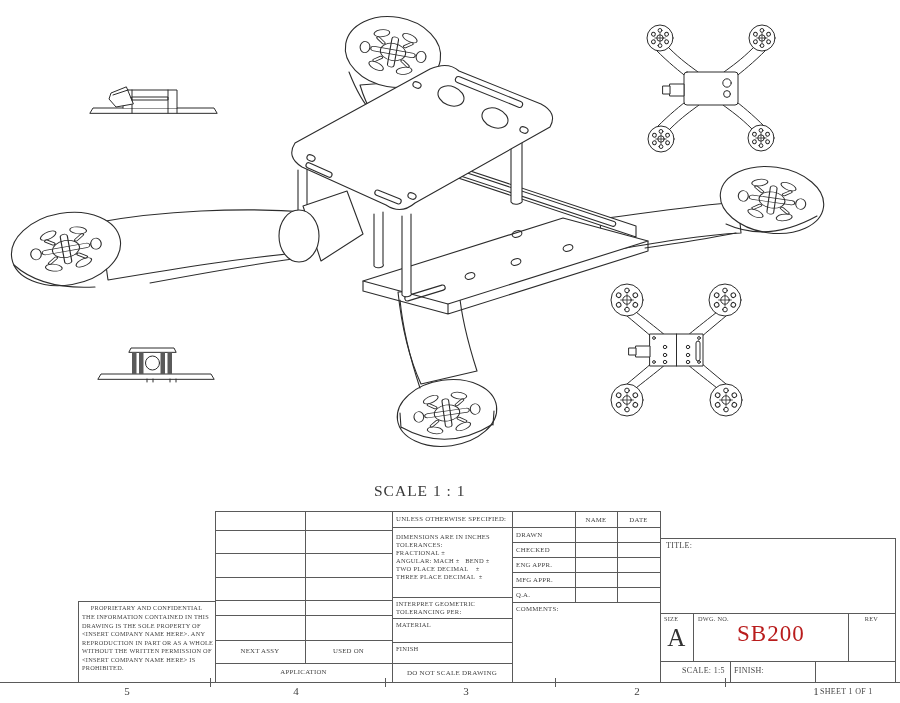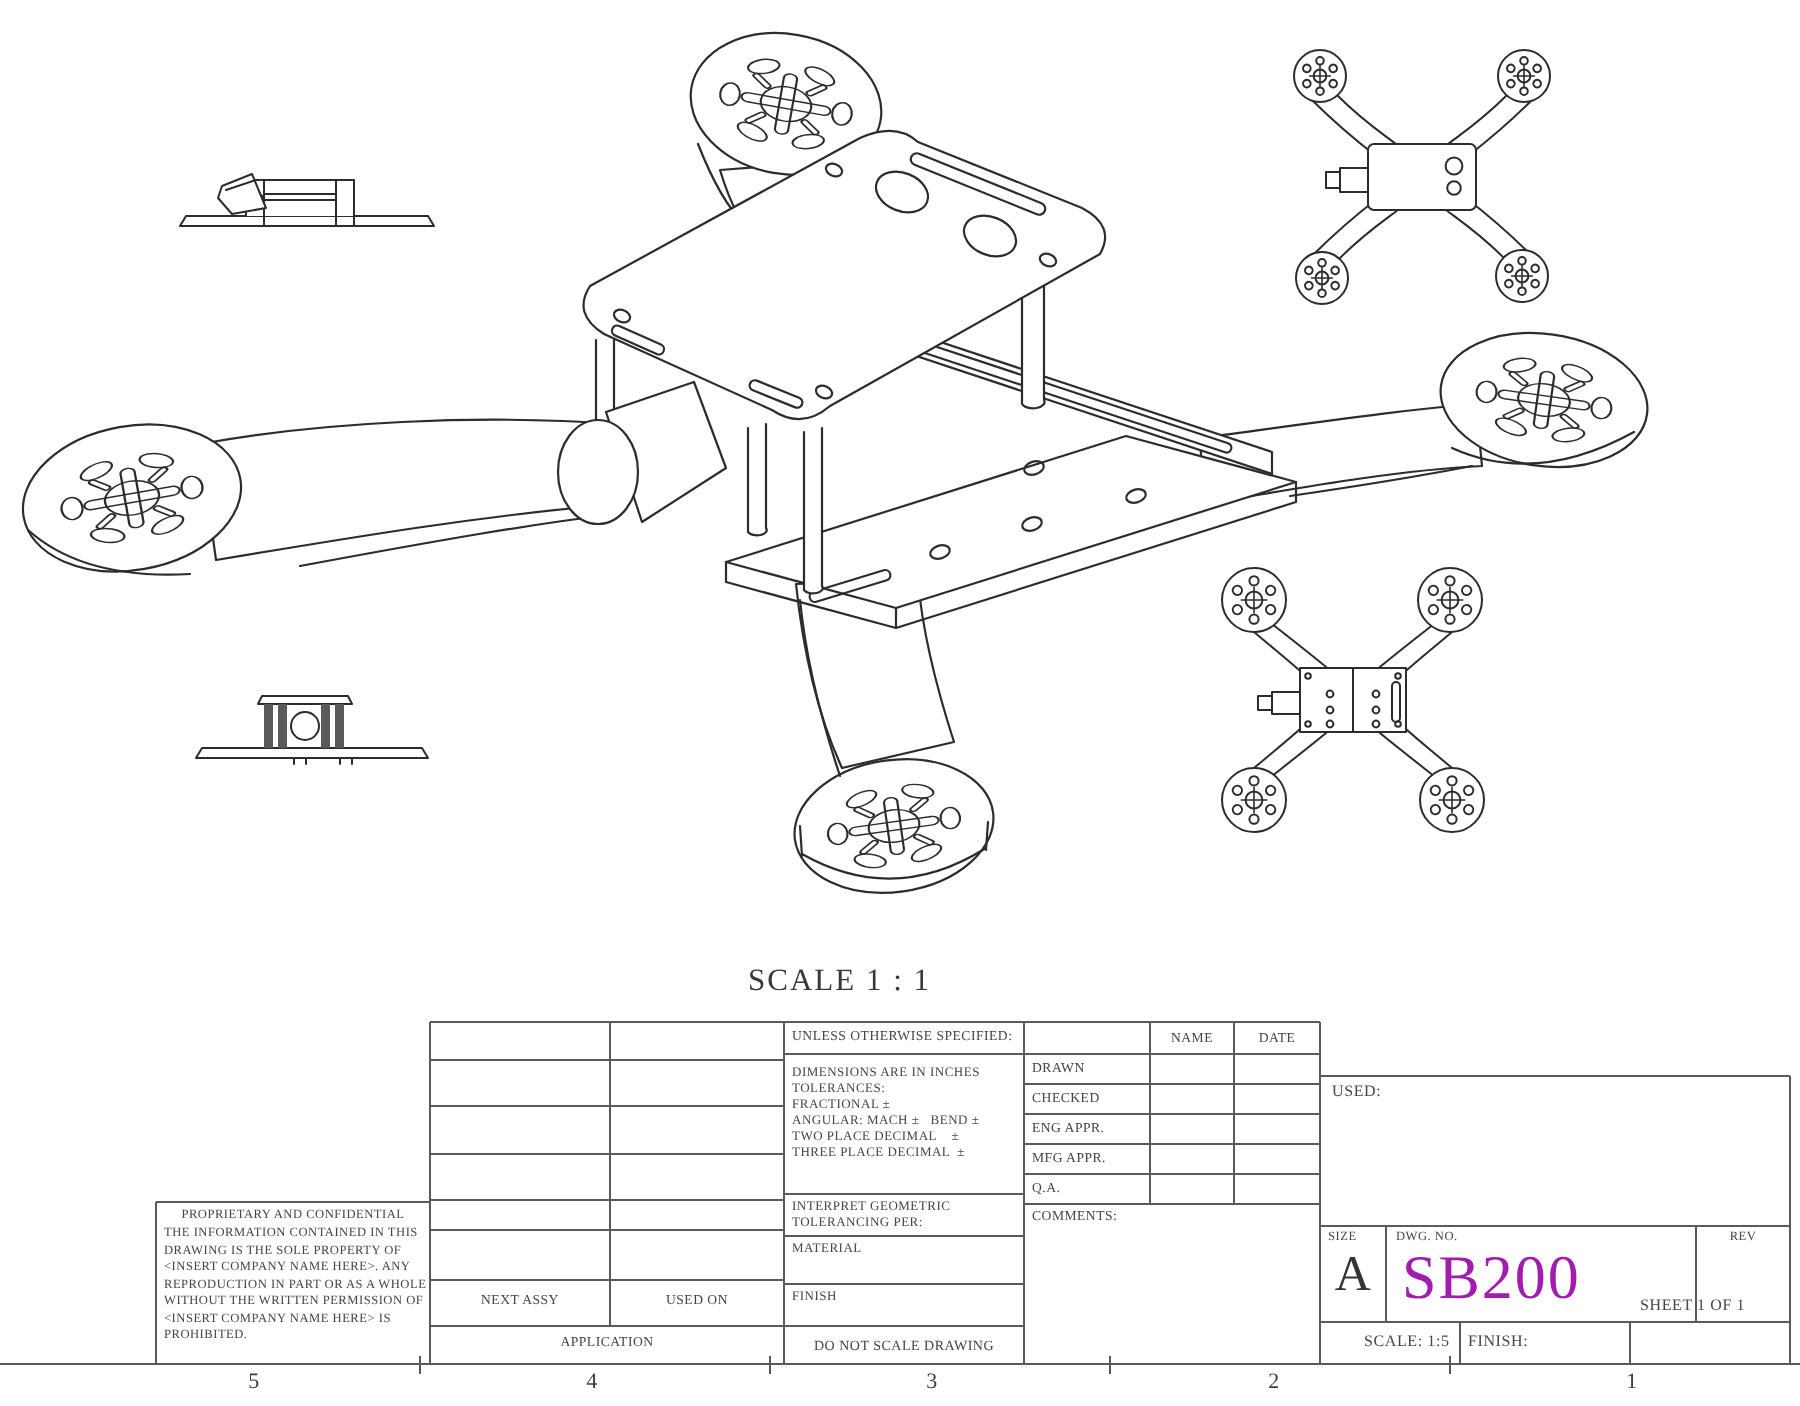--- a/index.html
+++ b/index.html
@@ -6,21 +6,21 @@
   .sheet{position:relative;width:900px;height:703px;background:#ffffff;overflow:hidden;
          font-family:Liberation Serif, serif;color:#404040;}
   .sheet svg{position:absolute;left:0;top:0;}
   .t{position:absolute;letter-spacing:.25px;color:#454545;}
   .c{text-align:center;}
   .pre{white-space:pre;}
   .scale-note{font-size:15.5px;color:#383838;letter-spacing:1px;}
   .zone{font-size:11px;width:30px;text-align:center;color:#3c3c3c;}
   .s68{font-size:6.8px;} .s65{font-size:6.5px;line-height:8.2px;} .s63{font-size:6.3px;}
   .s7{font-size:7px;} .s8{font-size:8px;letter-spacing:.3px;}
-  .big-a{font-size:25px;color:#333;} .big-dwg{font-size:31px;color:#a21caf;letter-spacing:1px;}
+  .big-a{font-size:25px;color:#333;} .big-dwg{font-size:23px;color:#b91c1c;letter-spacing:1px;margin-left:36px;}
   .prop-body{width:132px;line-height:8.5px;}
 </style>
 </head>
 <body>
 
 <div class="sheet">
 
   <svg width="900" height="500" viewBox="0 0 900 500">
     <defs>
       <g id="podDetail" fill="none">
@@ -270,29 +270,29 @@
   <div class="t s68" style="left:516px;top:591px;">Q.A.</div>
   <div class="t s68" style="left:516px;top:605px;">COMMENTS:</div>
 
   <div class="t s68 c" style="left:215px;top:647px;width:90px;">NEXT ASSY</div>
   <div class="t s68 c" style="left:305px;top:647px;width:87px;">USED ON</div>
   <div class="t s68 c" style="left:215px;top:668px;width:177px;">APPLICATION</div>
 
   <div class="t s63 c" style="left:78px;top:604px;width:137px;">PROPRIETARY AND CONFIDENTIAL</div>
   <div class="t s63 prop-body" style="left:82px;top:613px;">THE INFORMATION CONTAINED IN THIS DRAWING IS THE SOLE PROPERTY OF &lt;INSERT COMPANY NAME HERE&gt;.  ANY REPRODUCTION IN PART OR AS A WHOLE WITHOUT THE WRITTEN PERMISSION OF &lt;INSERT COMPANY NAME HERE&gt; IS PROHIBITED.</div>
 
-  <div class="t s8" style="left:666px;top:541px;">USED:</div>
+  <div class="t s8" style="left:666px;top:541px;">TITLE:</div>
   <div class="t s63" style="left:664px;top:615px;">SIZE</div>
   <div class="t big-a c" style="left:660px;top:624px;width:33px;">A</div>
   <div class="t s63" style="left:698px;top:615px;">DWG. NO.</div>
   <div class="t big-dwg" style="left:701px;top:621px;">SB200</div>
   <div class="t s63 c" style="left:848px;top:615px;width:47px;">REV</div>
   <div class="t s8" style="left:666px;top:666px;padding-left:16px;">SCALE: 1:5</div>
   <div class="t s8" style="left:734px;top:666px;">FINISH:</div>
-  <div class="t s8" style="left:820px;top:648px;">SHEET 1 OF 1</div>
+  <div class="t s8" style="left:820px;top:687px;">SHEET 1 OF 1</div>
 
   <div class="t zone" style="left:112px;top:685px;">5</div>
   <div class="t zone" style="left:281px;top:685px;">4</div>
   <div class="t zone" style="left:451px;top:685px;">3</div>
   <div class="t zone" style="left:622px;top:685px;">2</div>
   <div class="t zone" style="left:801px;top:685px;">1</div>
 
 </div>
 
 </body></html>

